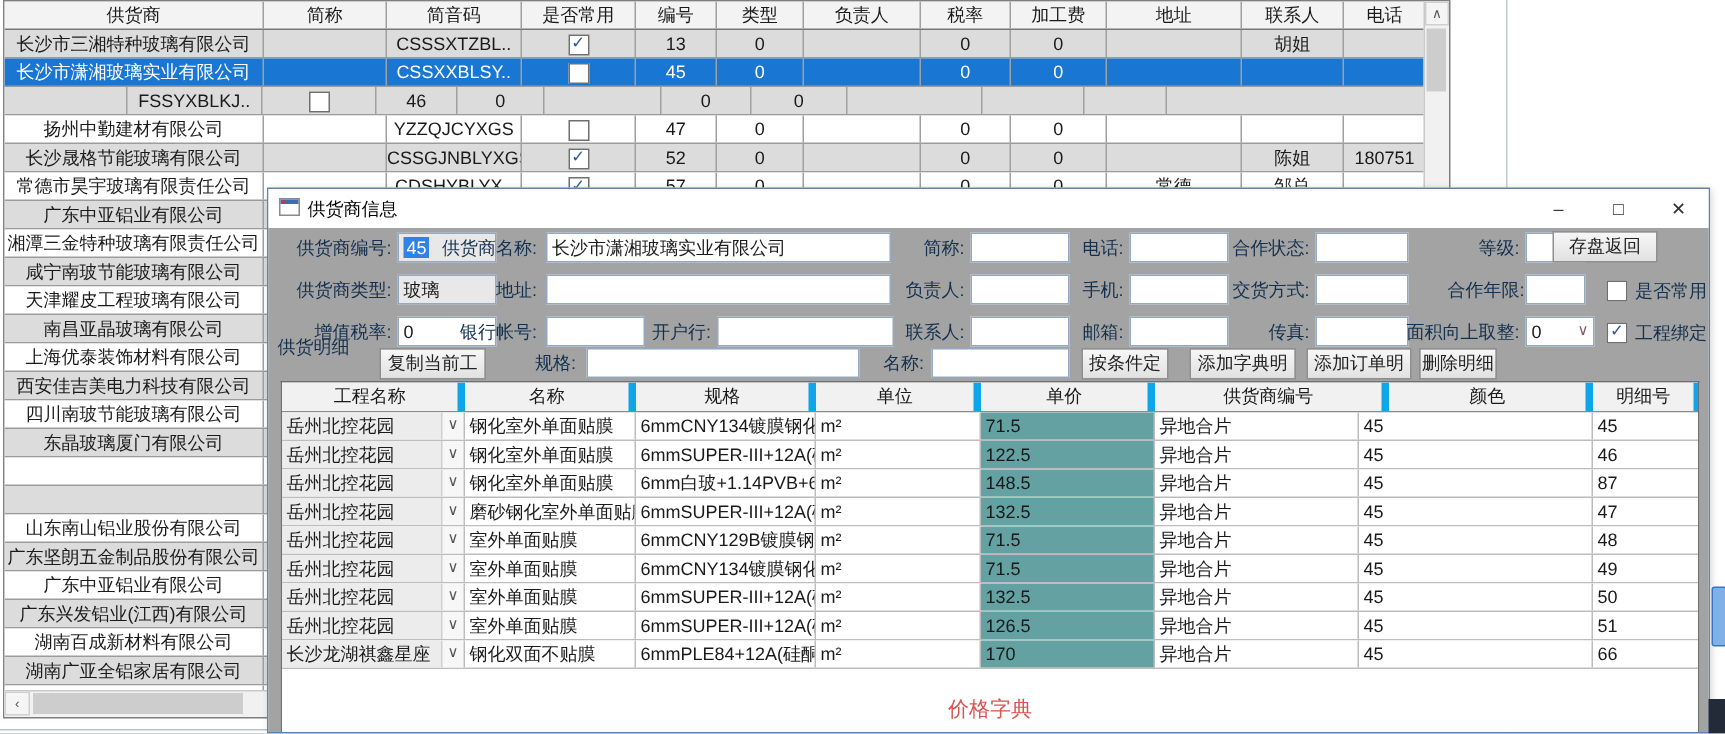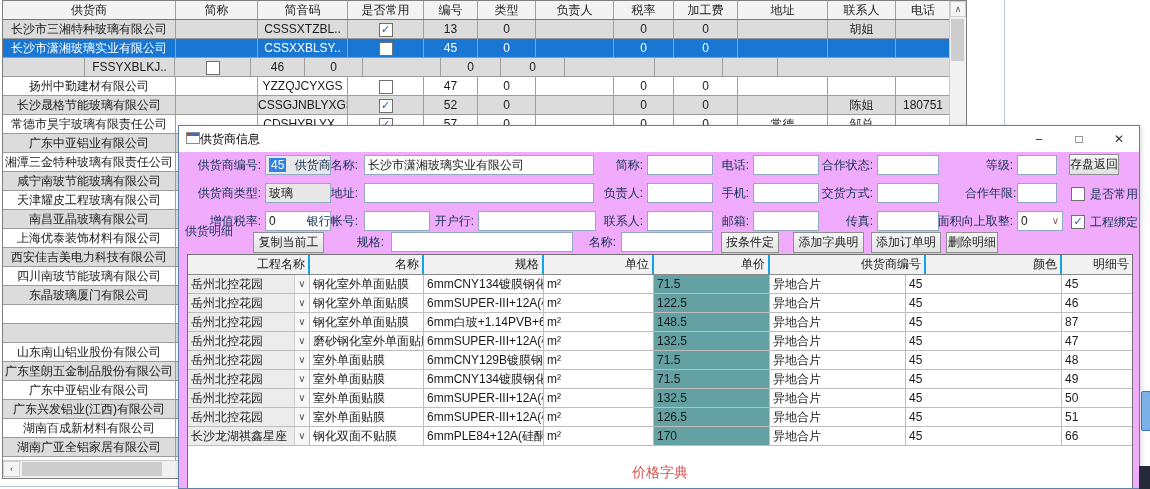--- a/index.html
+++ b/index.html
@@ -23,41 +23,41 @@
   .hscroll .sb-btn{width:17px;height:16px;float:left}
   .sb-hthumb{position:absolute;left:19px;top:1px;width:140px;height:14px;background:#cdcdcd}
   .vline{position:absolute;left:1004px;top:0;width:1px;height:489px;background:#c2cbd8;z-index:1}
   .bottom-line{position:absolute;left:0;top:486px;width:1150px;height:1px;background:#b9c2cf;z-index:1}
   .bg-thumb-right{position:absolute;left:1141px;top:391px;width:8px;height:38px;background:#7fb1e9;border:1px solid #3a74c4;border-radius:2px;z-index:12}
   .artifact{position:absolute;left:1139px;top:466px;width:12px;height:23px;background:#232b39;z-index:12}
   
   .dialog{position:absolute;left:178px;top:125px;width:962px;height:364px;background:#fff;
           border:1px solid #5f82ad;box-sizing:border-box;z-index:10;box-shadow:1px 1px 5px rgba(0,0,0,.18)}
   .titlebar{height:26px;display:flex;align-items:center;background:#fff;padding-left:7px}
-  .title{margin-left:0;color:#000}
+  .title{margin-left:5px;color:#000}
   .winbtns{margin-left:auto;display:flex}
   .winbtn{width:40px;height:26px;text-align:center;line-height:26px;color:#333;font-size:12px;cursor:default}
-  .client{position:absolute;left:0;top:26px;right:0;bottom:0;background:#f0abfc}
+  .client{position:absolute;left:0;top:26px;right:0;bottom:0;background:#a3a3a3}
   .lbl{position:absolute;height:20px;line-height:20px;text-align:right;color:#14304f;white-space:nowrap}
   .inp{position:absolute;height:20px;background:#fff;border:1px solid #93a8c1;box-sizing:border-box;
        line-height:18px;padding:0 3px;overflow:hidden;white-space:nowrap}
   .ro{background:#e8e8e8}
   .selval{background:#2f83e8;color:#fff;padding:0 2px}
   .iarrow{float:right;color:#8a5a55;font-size:10px;line-height:18px}
   .btn{position:absolute;height:21px;background:linear-gradient(#f7f7f7,#e1e1e1);border:1px solid #8f8f8f;
        box-sizing:border-box;text-align:center;line-height:19px;color:#222;cursor:default}
   .cbx{position:absolute;display:flex;align-items:center;gap:5px;height:16px;color:#14304f}
   .grp{position:absolute;left:6px;top:71px;color:#14304f}
   
   .dgrid{position:absolute;left:8px;top:102px;width:946px;bottom:0;background:#fff;
          border:1px solid #6f6f6f;border-bottom:none;box-sizing:border-box;overflow:hidden}
   .dg-row{display:flex;height:19px;line-height:18px;border-bottom:1px solid #bdbdbd;box-sizing:border-box;background:#fff}
   .dg-header{height:20px;line-height:19px;background:#f1f1f1;border-bottom:1px solid #8a8a8a}
   .dg-cell{flex:none;box-sizing:border-box;border-right:1px solid #bdbdbd;padding:0 3px;overflow:hidden;white-space:nowrap;text-align:left}
-  .dg-header .dg-cell{text-align:right;border-right:2px solid #0ea5e9}
+  .dg-header .dg-cell{text-align:center;border-right:5px solid #0ea5e9}
   .combo{background:#ececec;display:flex;justify-content:space-between;padding:0 0 0 3px}
   .combo .arrow{color:#555;font-size:10px;width:14px;text-align:center;background:#f7f7f7;border-left:1px solid #cfcfcf;flex:none}
   .price{background:#63a1a2}
   .footer-lbl{position:absolute;left:0;right:0;bottom:6px;text-align:center;color:#d9534f;font-size:14px}
 </style>
 </head>
 <body>
 
 <div class="vline"></div>
 <div class="bottom-line"></div>
@@ -449,21 +449,21 @@
     <span class="lbl" style="left:95px;top:3px;width:84px">供货商名称:</span>
     <div class="inp" style="left:185px;top:3px;width:230px">长沙市潇湘玻璃实业有限公司</div>
     <span class="lbl" style="left:424px;top:3px;width:40px">简称:</span>
     <div class="inp" style="left:468px;top:3px;width:66px"></div>
     <span class="lbl" style="left:538px;top:3px;width:32px">电话:</span>
     <div class="inp" style="left:574px;top:3px;width:66px"></div>
     <span class="lbl" style="left:642px;top:3px;width:52px">合作状态:</span>
     <div class="inp" style="left:698px;top:3px;width:62px"></div>
     <span class="lbl" style="left:802px;top:3px;width:32px">等级:</span>
     <div class="inp" style="left:838px;top:3px;width:40px"></div>
-    <div class="btn" style="left:890px;top:2px;width:50px">存盘返回</div>
+    <div class="btn" style="left:856px;top:2px;width:70px">存盘返回</div>
 
     <span class="lbl" style="left:4px;top:31px;width:78px">供货商类型:</span>
     <div class="inp ro" style="left:86px;top:31px;width:66px">玻璃</div>
     <span class="lbl" style="left:95px;top:31px;width:84px">地址:</span>
     <div class="inp" style="left:185px;top:31px;width:230px"></div>
     <span class="lbl" style="left:424px;top:31px;width:40px">负责人:</span>
     <div class="inp" style="left:468px;top:31px;width:66px"></div>
     <span class="lbl" style="left:538px;top:31px;width:32px">手机:</span>
     <div class="inp" style="left:574px;top:31px;width:66px"></div>
     <span class="lbl" style="left:642px;top:31px;width:52px">交货方式:</span>

